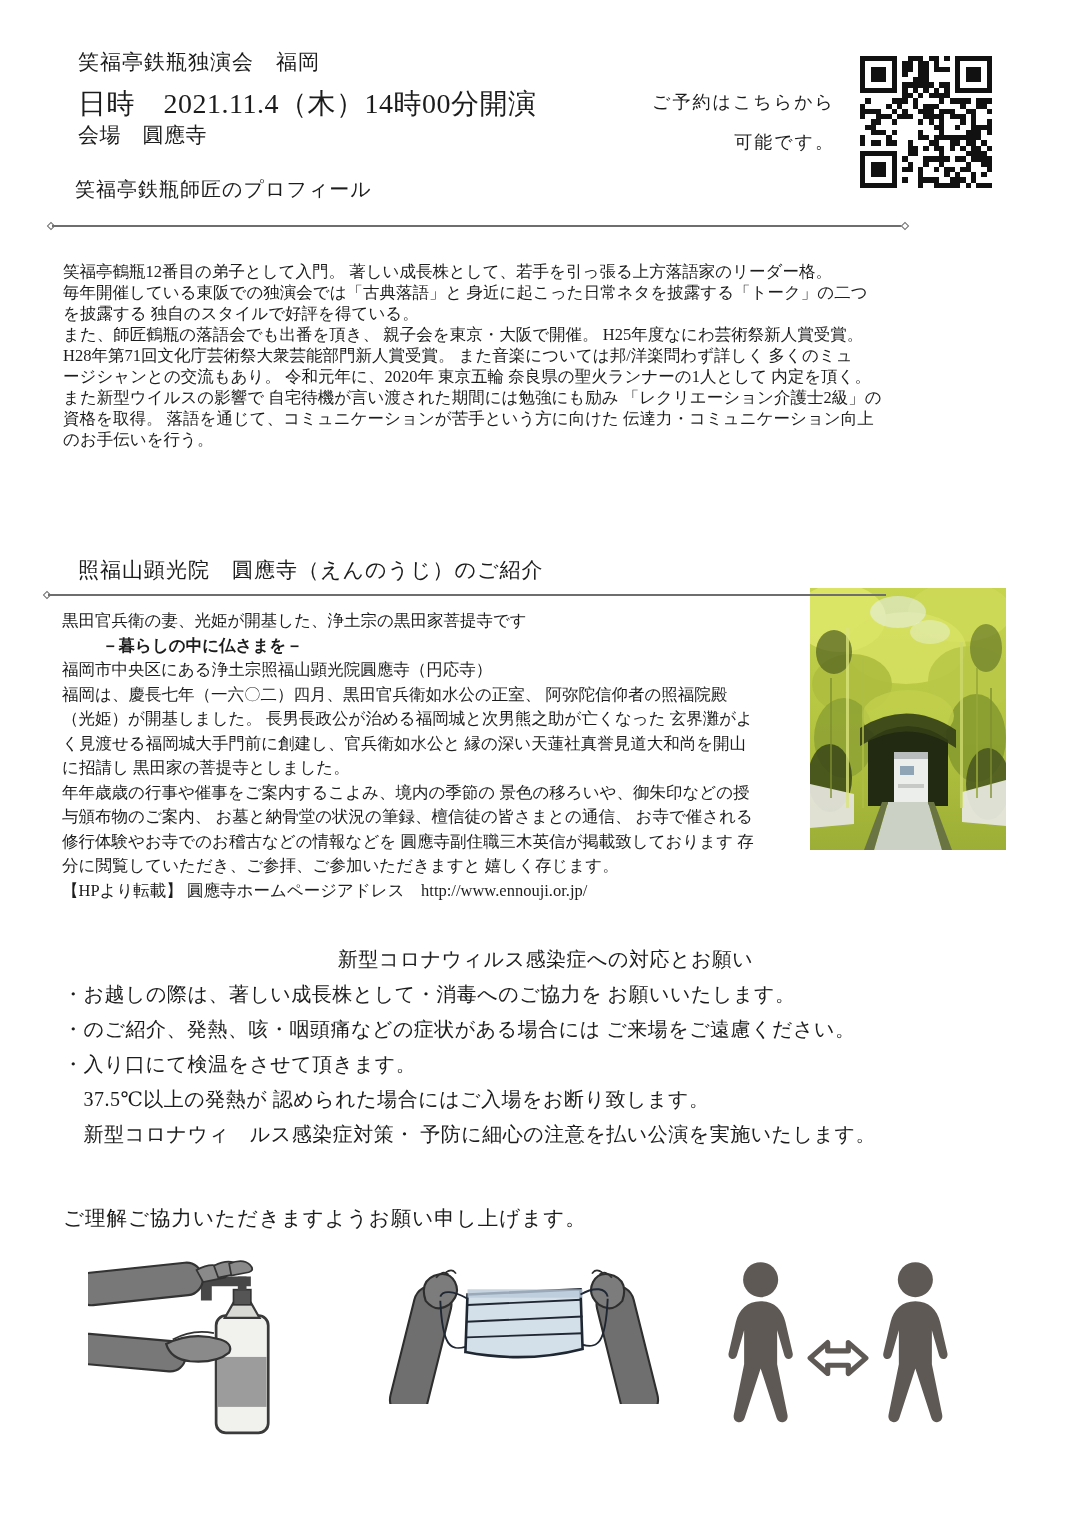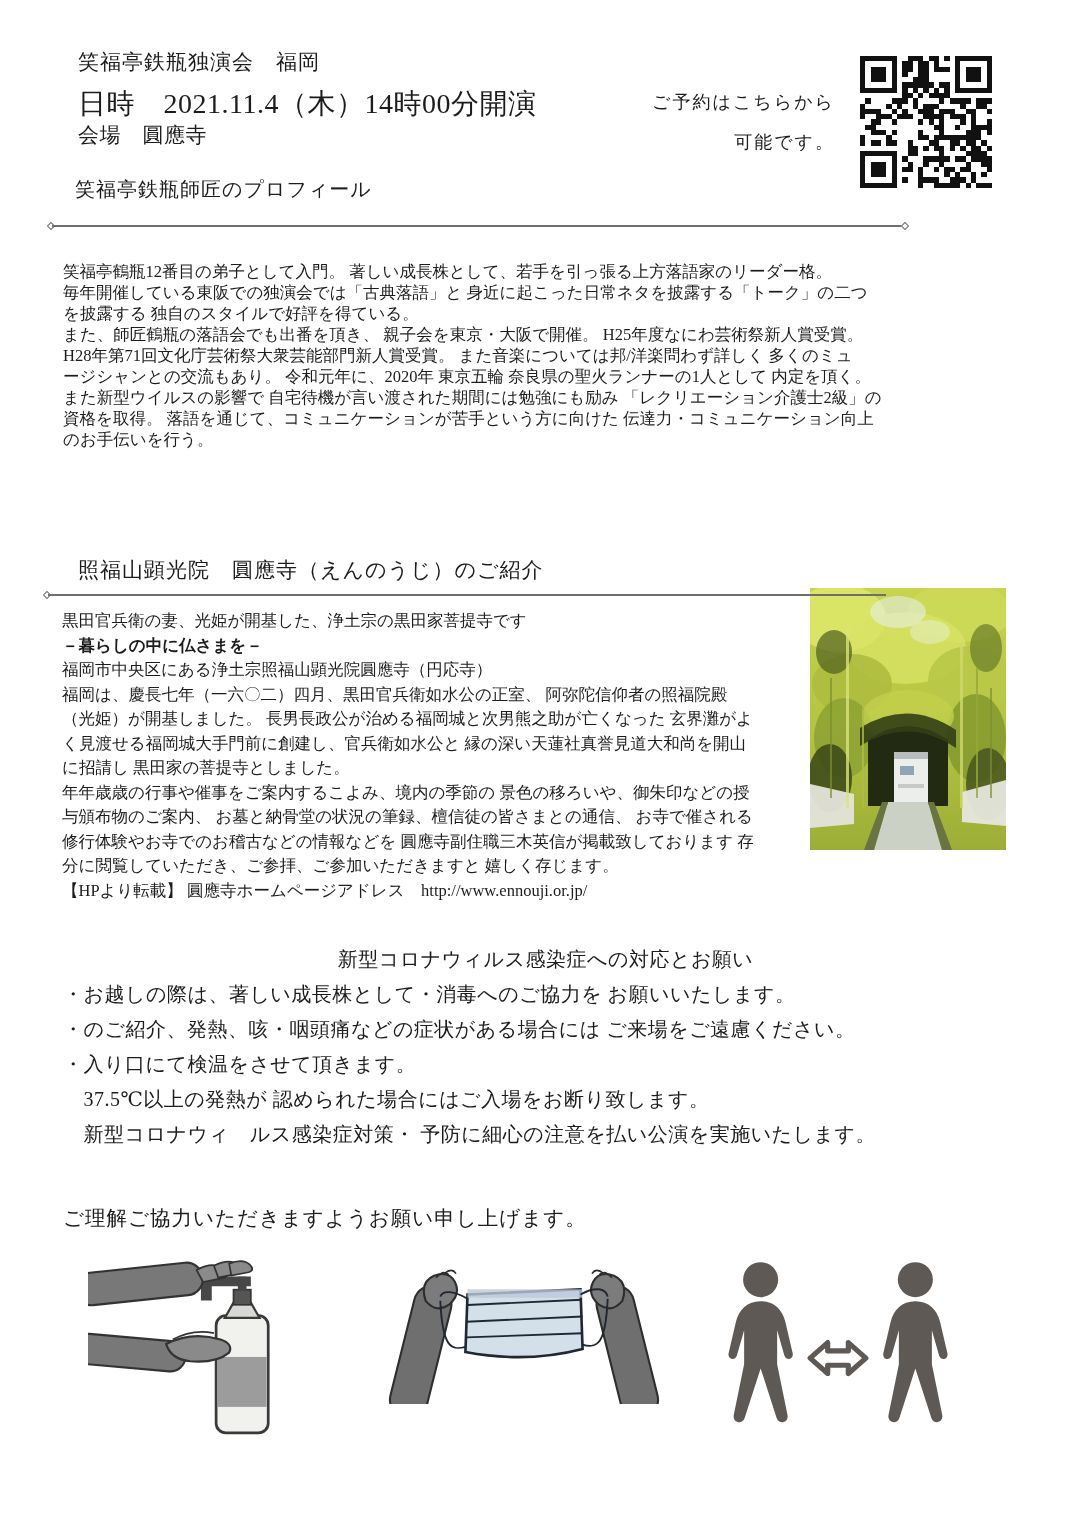--- a/index.html
+++ b/index.html
@@ -28,21 +28,21 @@
   .divider .line { position:absolute; top:3px; left:4px; right:4px; border-top:2px solid #6e6e6e; }
   .divider .dmd { position:absolute; top:0.5px; width:6px; height:6px; border:1.5px solid #6e6e6e; background:#fff; transform:rotate(45deg); }
   .divider .dmd-left { left:0; }
   .divider .dmd-right { right:0; }
   .divider1 { left:48px; top:222px; width:860px; }
   .divider2 { left:44px; top:591px; width:846px; }
 
   
   .profile-body { left:63px; top:237px; width:958px; font-size:16.5px; line-height:21px; white-space:pre-line;margin-top:24px; }
   .temple-text { left:62px; top:609px; width:748px; font-size:16.5px; line-height:24.5px; }
-  .temple-text .slogan { font-weight:bold; }
+  .temple-text .slogan { font-weight:bold;margin-left:40px; }
   .temple-text .pre { white-space:pre-line; }
 
   
   .temple-photo { left:810px; top:588px; width:196px; height:262px; z-index:1; overflow:hidden; }
   .temple-photo svg { display:block; width:100%; height:100%; }
 
   
   .covid-section { left:63px; top:941px; width:965px; font-size:20px; }
   .covid-section .covid-heading { line-height:36px; letter-spacing:0.5px;text-align:center; }
   .covid-section .covid-item { line-height:35px; letter-spacing:0.5px; }

